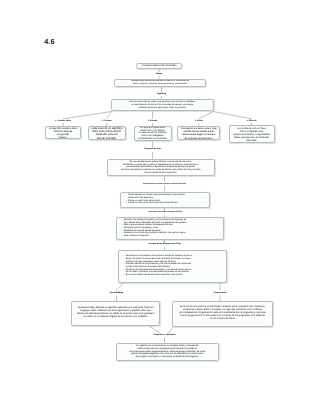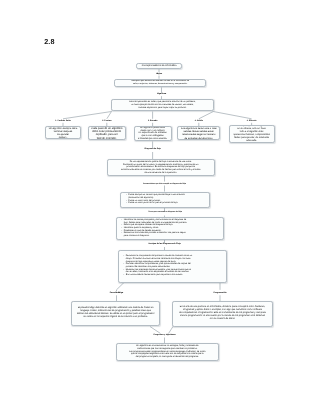--- a/index.html
+++ b/index.html
@@ -29,21 +29,21 @@
   .box .ln{white-space:nowrap;}
 
   svg.conn{position:absolute;left:0;top:0;width:320px;height:414px;pointer-events:none;}
   svg.conn line,svg.conn path,svg.conn polyline{stroke:#77848f;stroke-width:.5;fill:none;}
 </style>
 </head>
 <body>
 
 <div class="page">
 
-  <div class="sec" style="left:44.3px;top:37.6px;">2.8</div>
+  <div class="sec" style="left:44.3px;top:37.6px;">4.6</div>
 
   <svg class="conn" viewBox="0 0 320 414">
 
     <line x1="159" y1="69.2" x2="159" y2="72.4"></line>
     <line x1="159" y1="75.6" x2="159" y2="78.7"></line>
 
     <line x1="161.5" y1="87.4" x2="161.5" y2="93"></line>
     <line x1="161.5" y1="96.2" x2="161.5" y2="99.3"></line>
 
     <line x1="111.5" y1="111.5" x2="63" y2="118.8"></line>

